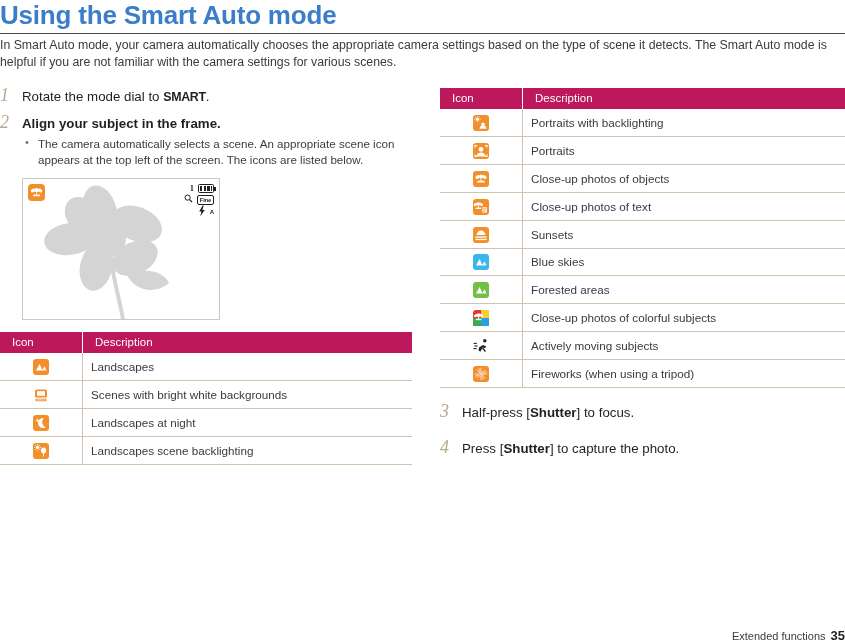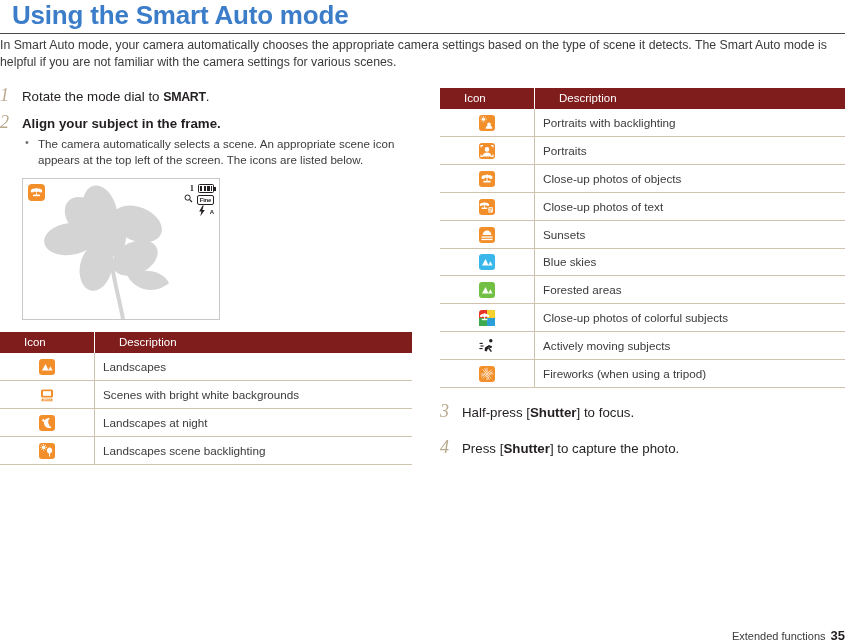--- a/index.html
+++ b/index.html
@@ -17,21 +17,21 @@
   }
   .page {
     position: relative;
     width: 845px;
     height: 643px;
   }
 
   
   .title {
     position: absolute;
-    left: 12px;
+    left: 0px;
     top: 0px;
     font-size: 26px;
     font-weight: bold;
     color: #3c7dc9;
     letter-spacing: -0.2px;
     line-height: 30px;
   }
   .title-rule {
     position: absolute;
     left: 0px;
@@ -192,26 +192,26 @@
 
   
   table.icon-table {
     border-collapse: collapse;
     width: 100%;
     margin-top: 12px;
     font-size: 11.7px;
     color: #3b3b3b;
   }
   table.icon-table th {
-    background: #7f1d1d;
+    background: #be185d;
     color: #ffffff;
     font-weight: normal;
     text-align: left;
     font-size: 11.5px;
-    padding: 3px 8px 4px 24px;
+    padding: 3px 8px 4px 12px;
     border-right: 1px solid #ffffff;
     line-height: 14px;
   }
   table.icon-table th:last-child { border-right: none; }
   table.icon-table td {
     border-bottom: 1px solid #cfc3ae;
     padding: 5px 8px;
     vertical-align: middle;
     line-height: 15px;
   }

